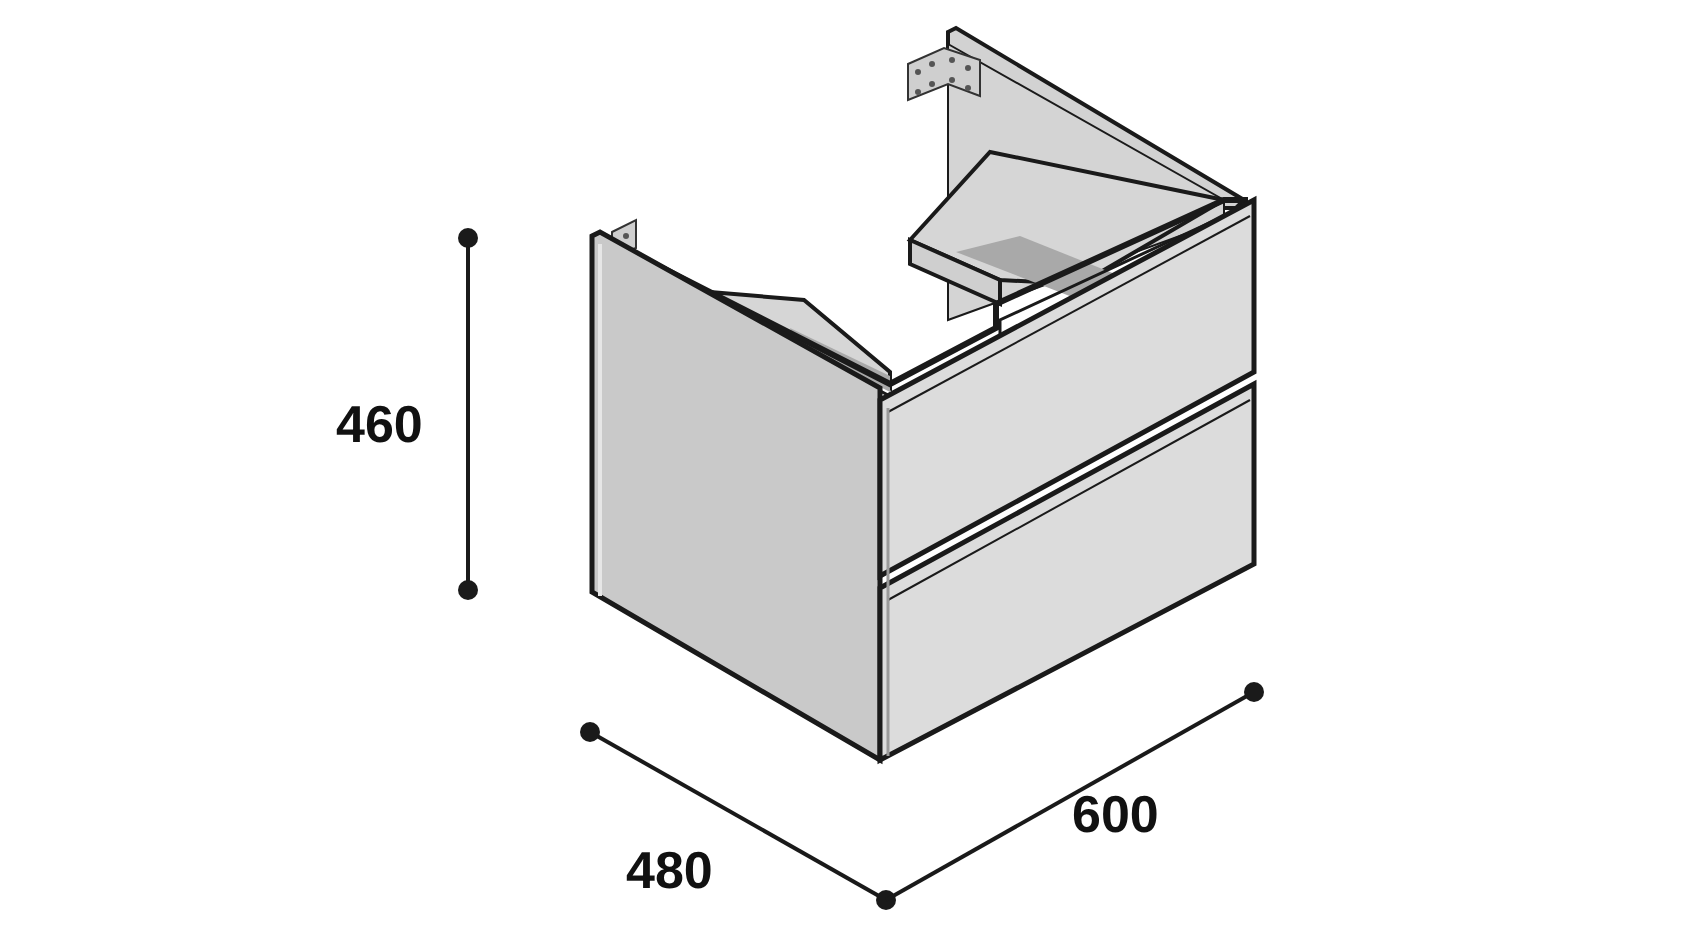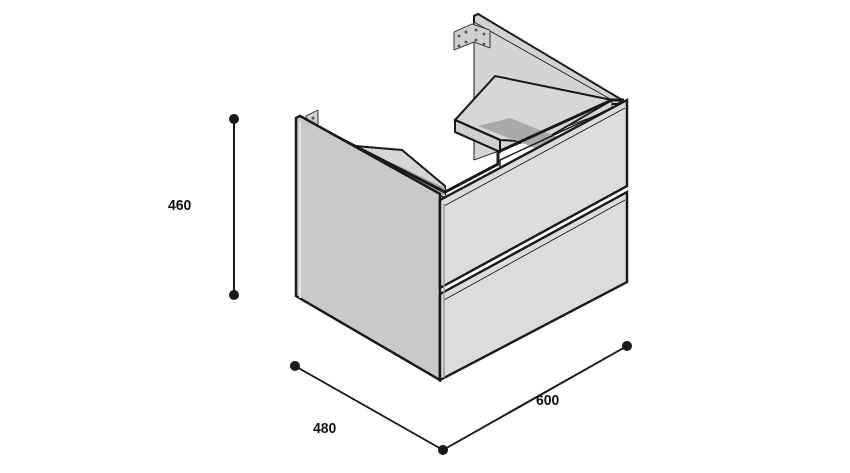--- a/index.html
+++ b/index.html
@@ -1,18 +1,18 @@
 <!DOCTYPE html>
 <html><head>
 <meta charset="utf-8">
 <style>
   html, body { margin:0; padding:0; background:#ffffff; }
   body { width:850px; height:473px; position:relative; overflow:hidden; font-family:"Liberation Sans", sans-serif; }
   svg { position:absolute; left:0; top:0; }
-  .dim-label { position:absolute; font-weight:bold; font-size:14px; color:#111111; font-family:"Liberation Sans", sans-serif; }
+  .dim-label { position:absolute; font-weight:bold; font-size:26px; color:#111111; font-family:"Liberation Sans", sans-serif; }
 </style>
 </head>
 <body>
 
 <svg width="850" height="473" viewBox="0 0 850 473">
 
   <polygon points="474,16 478,14 622,100 618,104 612,104 474,26" fill="#d2d2d2" stroke="#1a1a1a" stroke-width="2"></polygon>
   <polygon points="474,22 612,100 612,110 474,160" fill="#d4d4d4" stroke="#1a1a1a" stroke-width="1"></polygon>
 
   <g>

